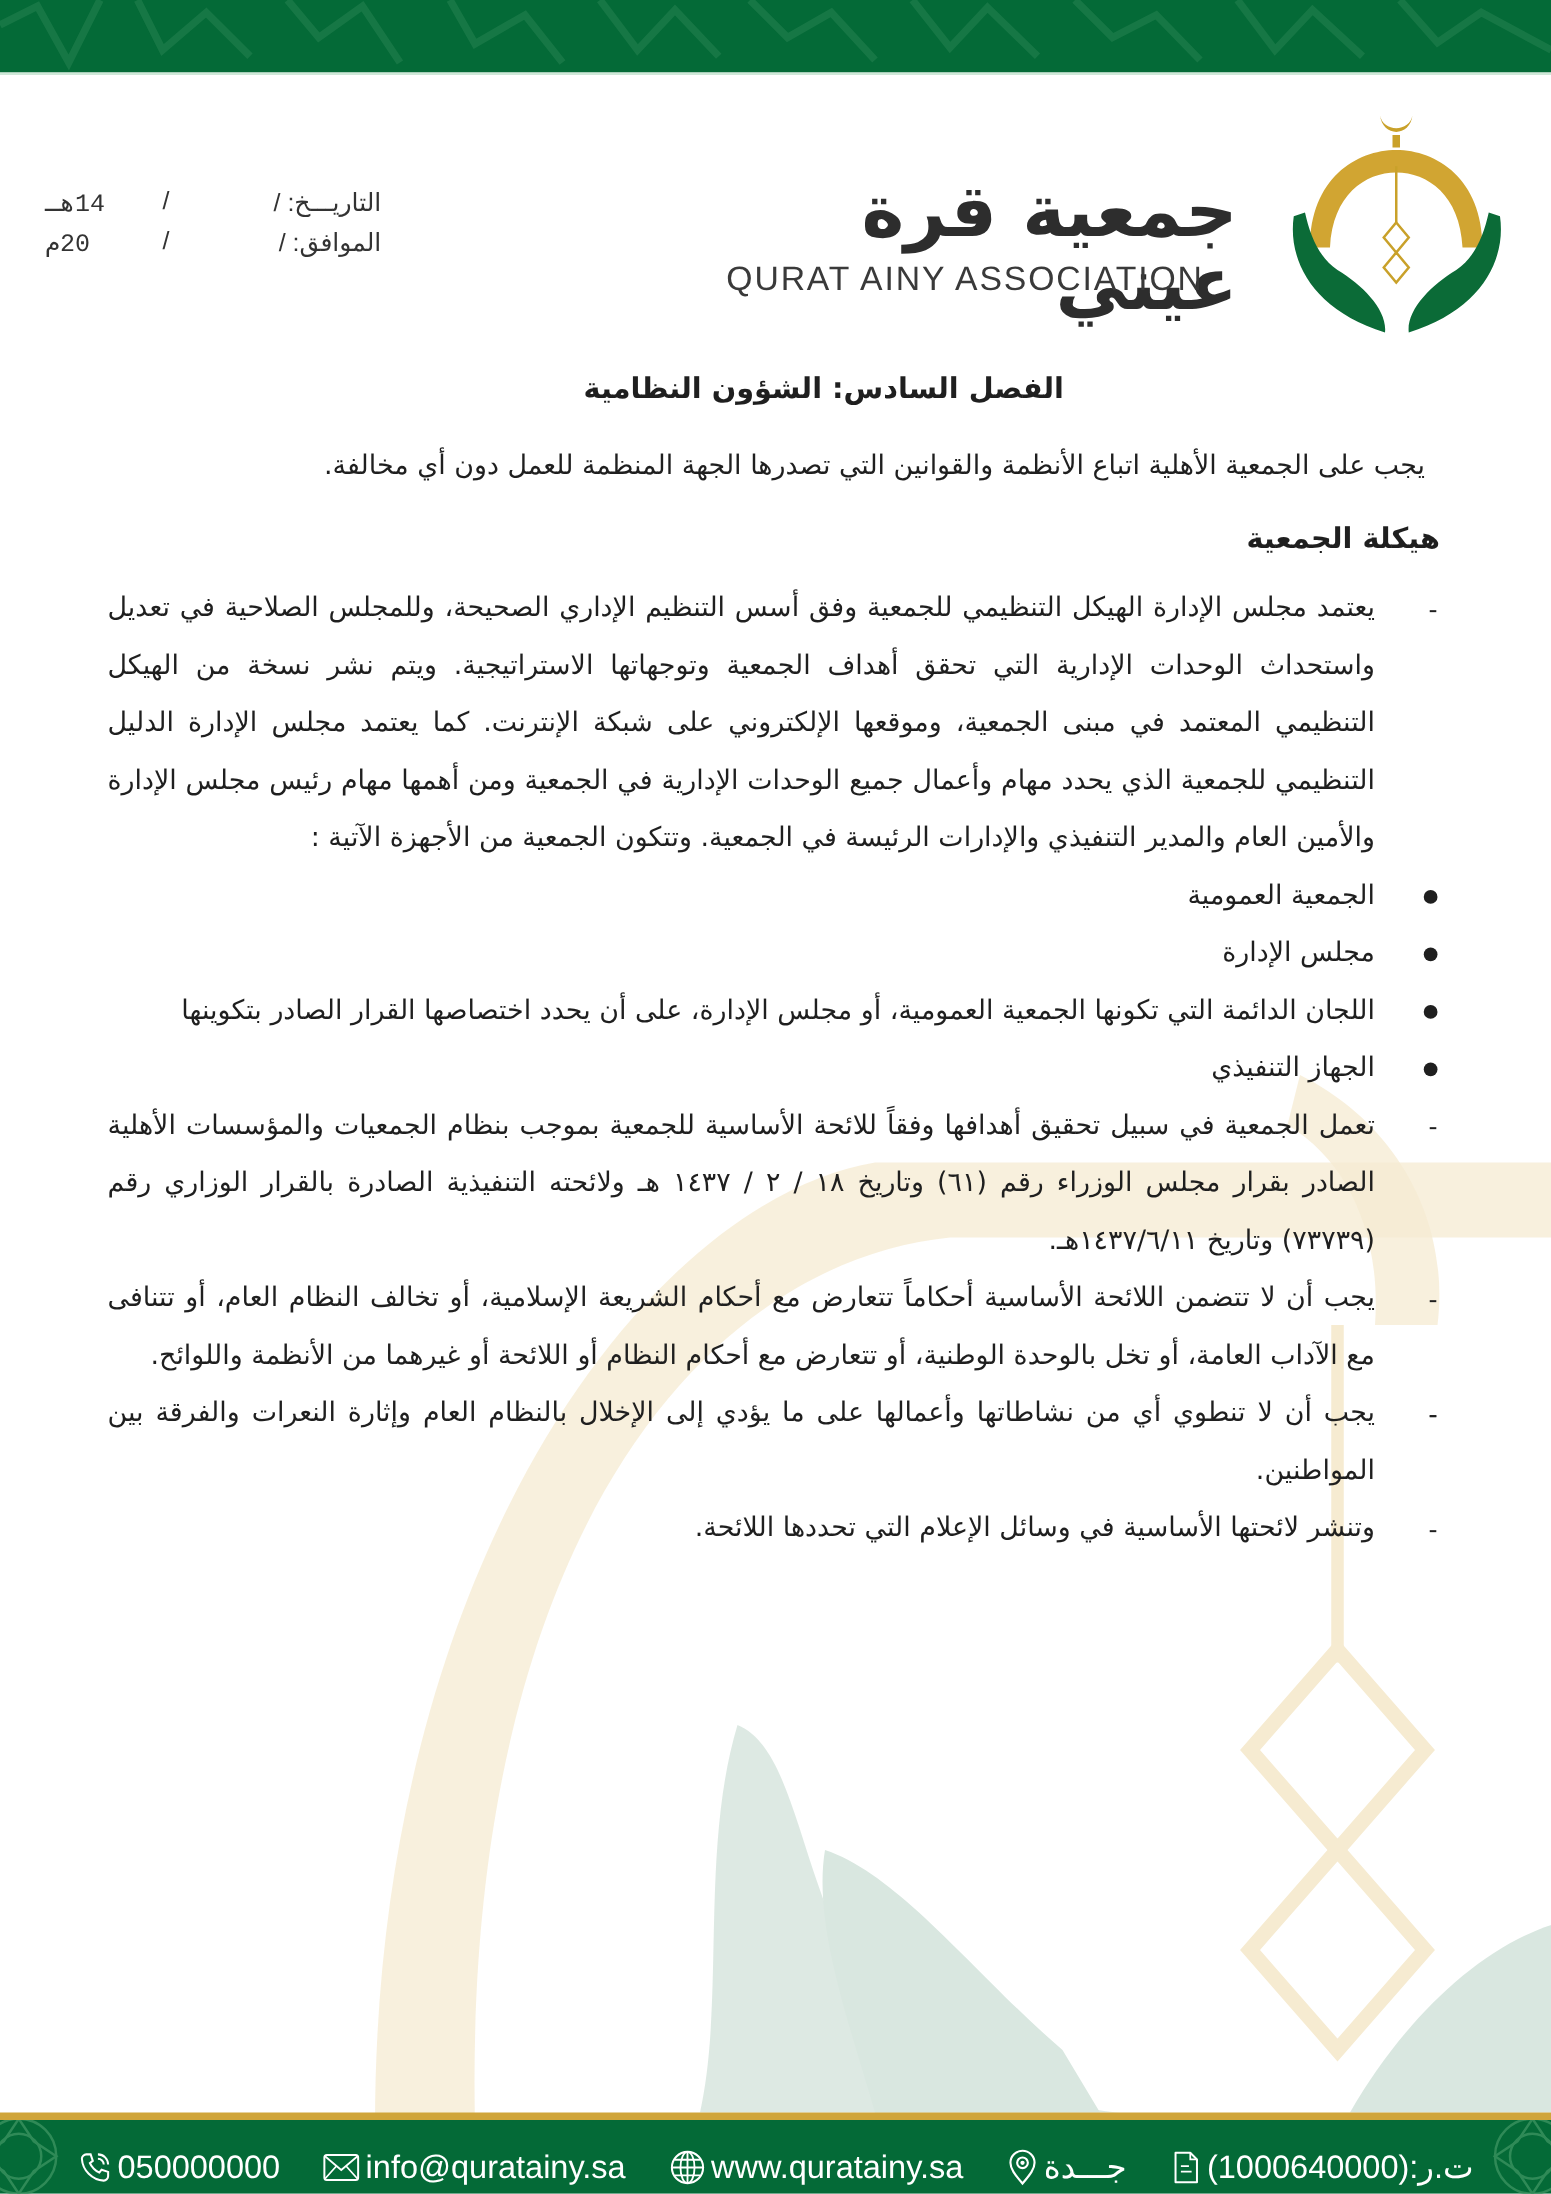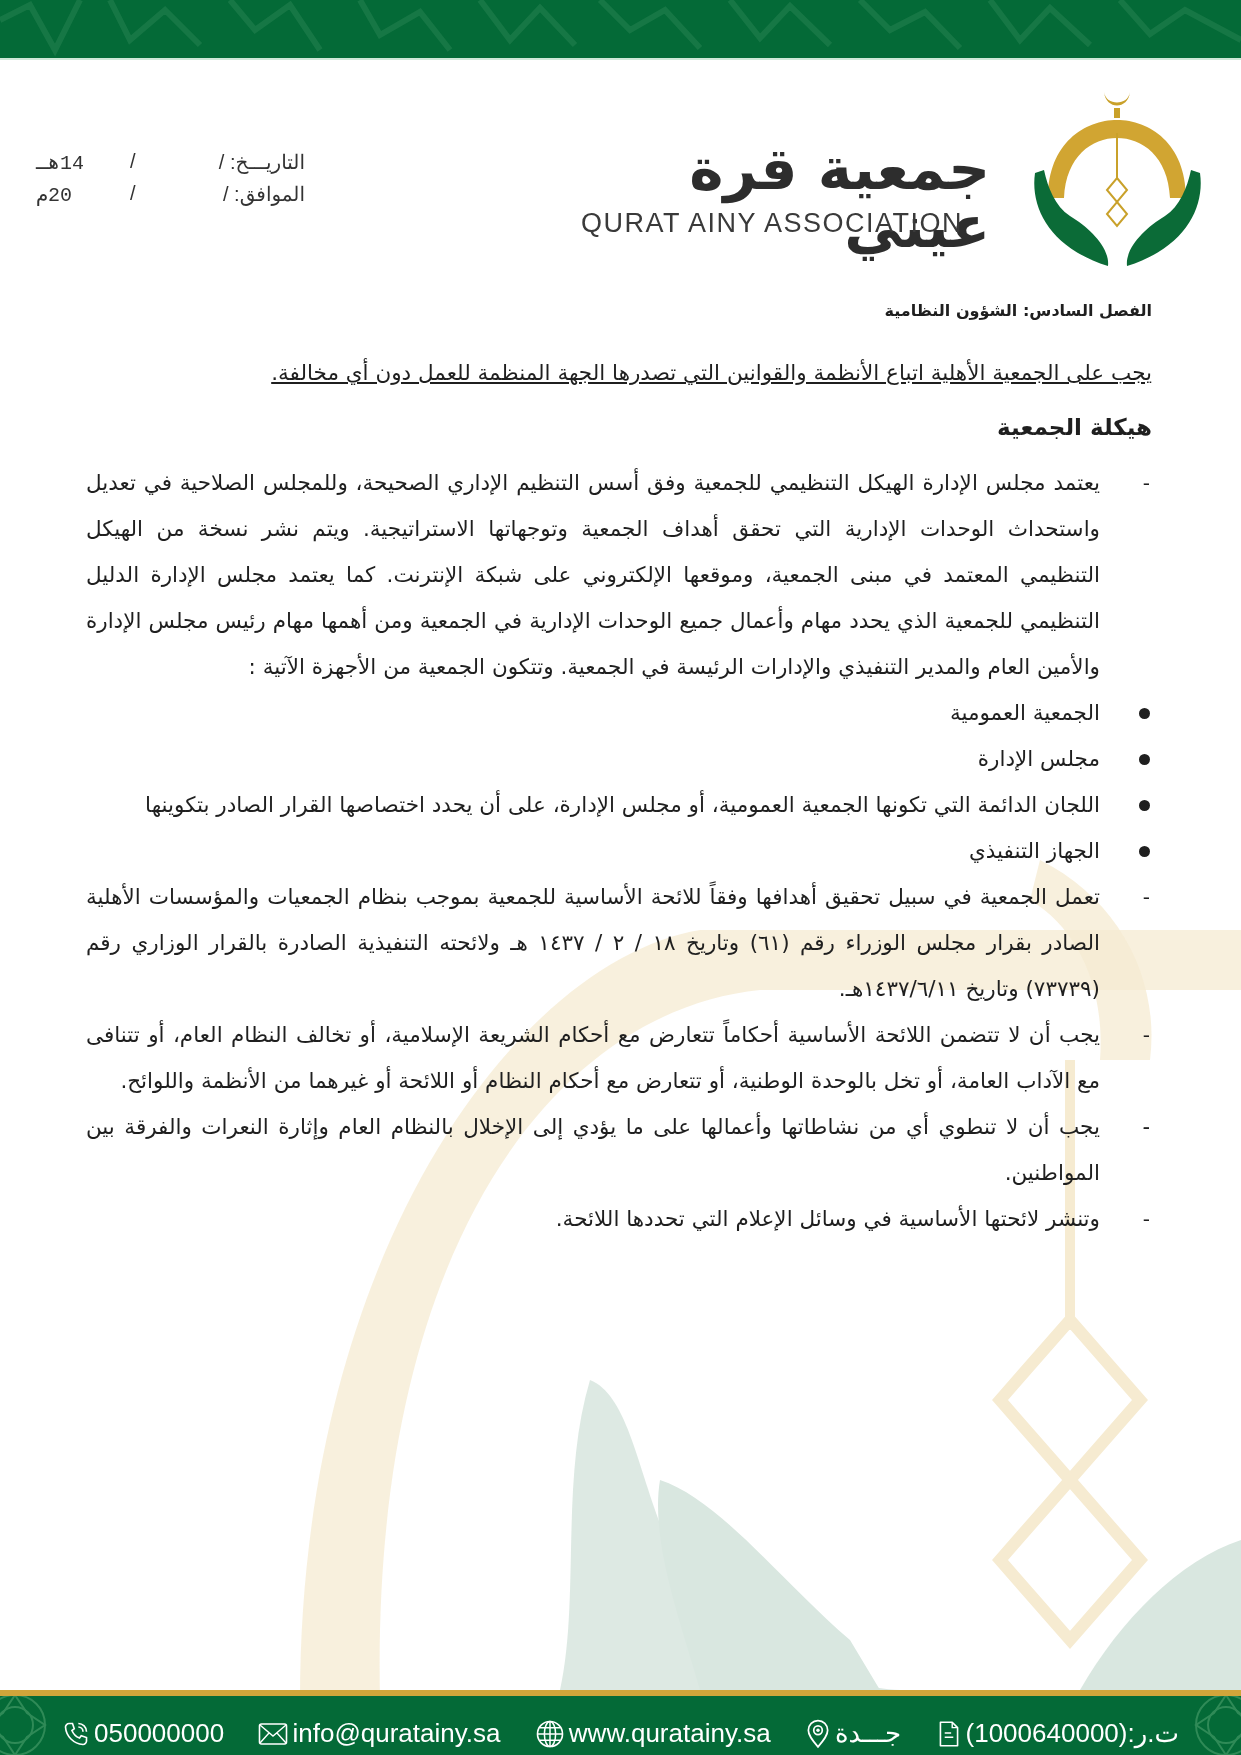--- a/index.html
+++ b/index.html
@@ -20,22 +20,22 @@
     .logo-emblem { position: absolute; left: 455px; top: 0; width: 175px; height: 180px; }
 
     .date-block { position: absolute; left: 30px; top: 150px; width: 275px; font-family: "Liberation Sans", sans-serif; font-size: 20px; color: #333; }
     .date-row { position: relative; height: 32px; direction: ltr; }
     .date-row .lbl { position: absolute; right: 0; top: 0; direction: rtl; white-space: nowrap; }
     .date-row .sep { position: absolute; left: 100px; top: 0; }
     .date-row .val { position: absolute; left: 6px; top: 0; direction: rtl; white-space: nowrap; font-family: Liberation Mono, monospace; }
 
     
     .content { position: absolute; left: 86px; top: 292px; width: 1066px; direction: rtl; font-family: "DejaVu Sans", sans-serif; font-size: 21.5px; color: #1f1f1f; }
-    .chapter-title { text-align: right; font-size: 16px; font-weight: bold; margin: 0 0 20px 0; height: 38px; line-height: 38px; padding-left: 80px; }
-    .intro { line-height: 46px; margin: 0; text-decoration: underline; }
+    .chapter-title { text-align: center; font-size: 23px; font-weight: bold; margin: 0 0 20px 0; height: 38px; line-height: 38px; padding-left: 80px; }
+    .intro { line-height: 46px; margin: 12px; }
     .section-title { font-weight: bold; font-size: 23px; line-height: 46px; margin: 8px 0 10px 0; }
     ul.items { list-style: none; margin: 0; padding: 0; }
     li.item { position: relative; padding-right: 52px; line-height: 46px; text-align: justify; text-align-last: right; }
     li.item .mark { position: absolute; right: 2px; top: 0; width: 28px; text-align: center; }
     li.dash .mark { font-size: 20px; }
     li.bullet .mark { font-size: 15px; }
     li.bullet .mark::before { content: ""; display: inline-block; width: 11px; height: 11px; border-radius: 50%; background: #1f1f1f; vertical-align: middle; }
 
     
     .footer-gold { position: absolute; left: 0; top: 1690px; width: 1241px; height: 6px; background: #d0a53a; }

